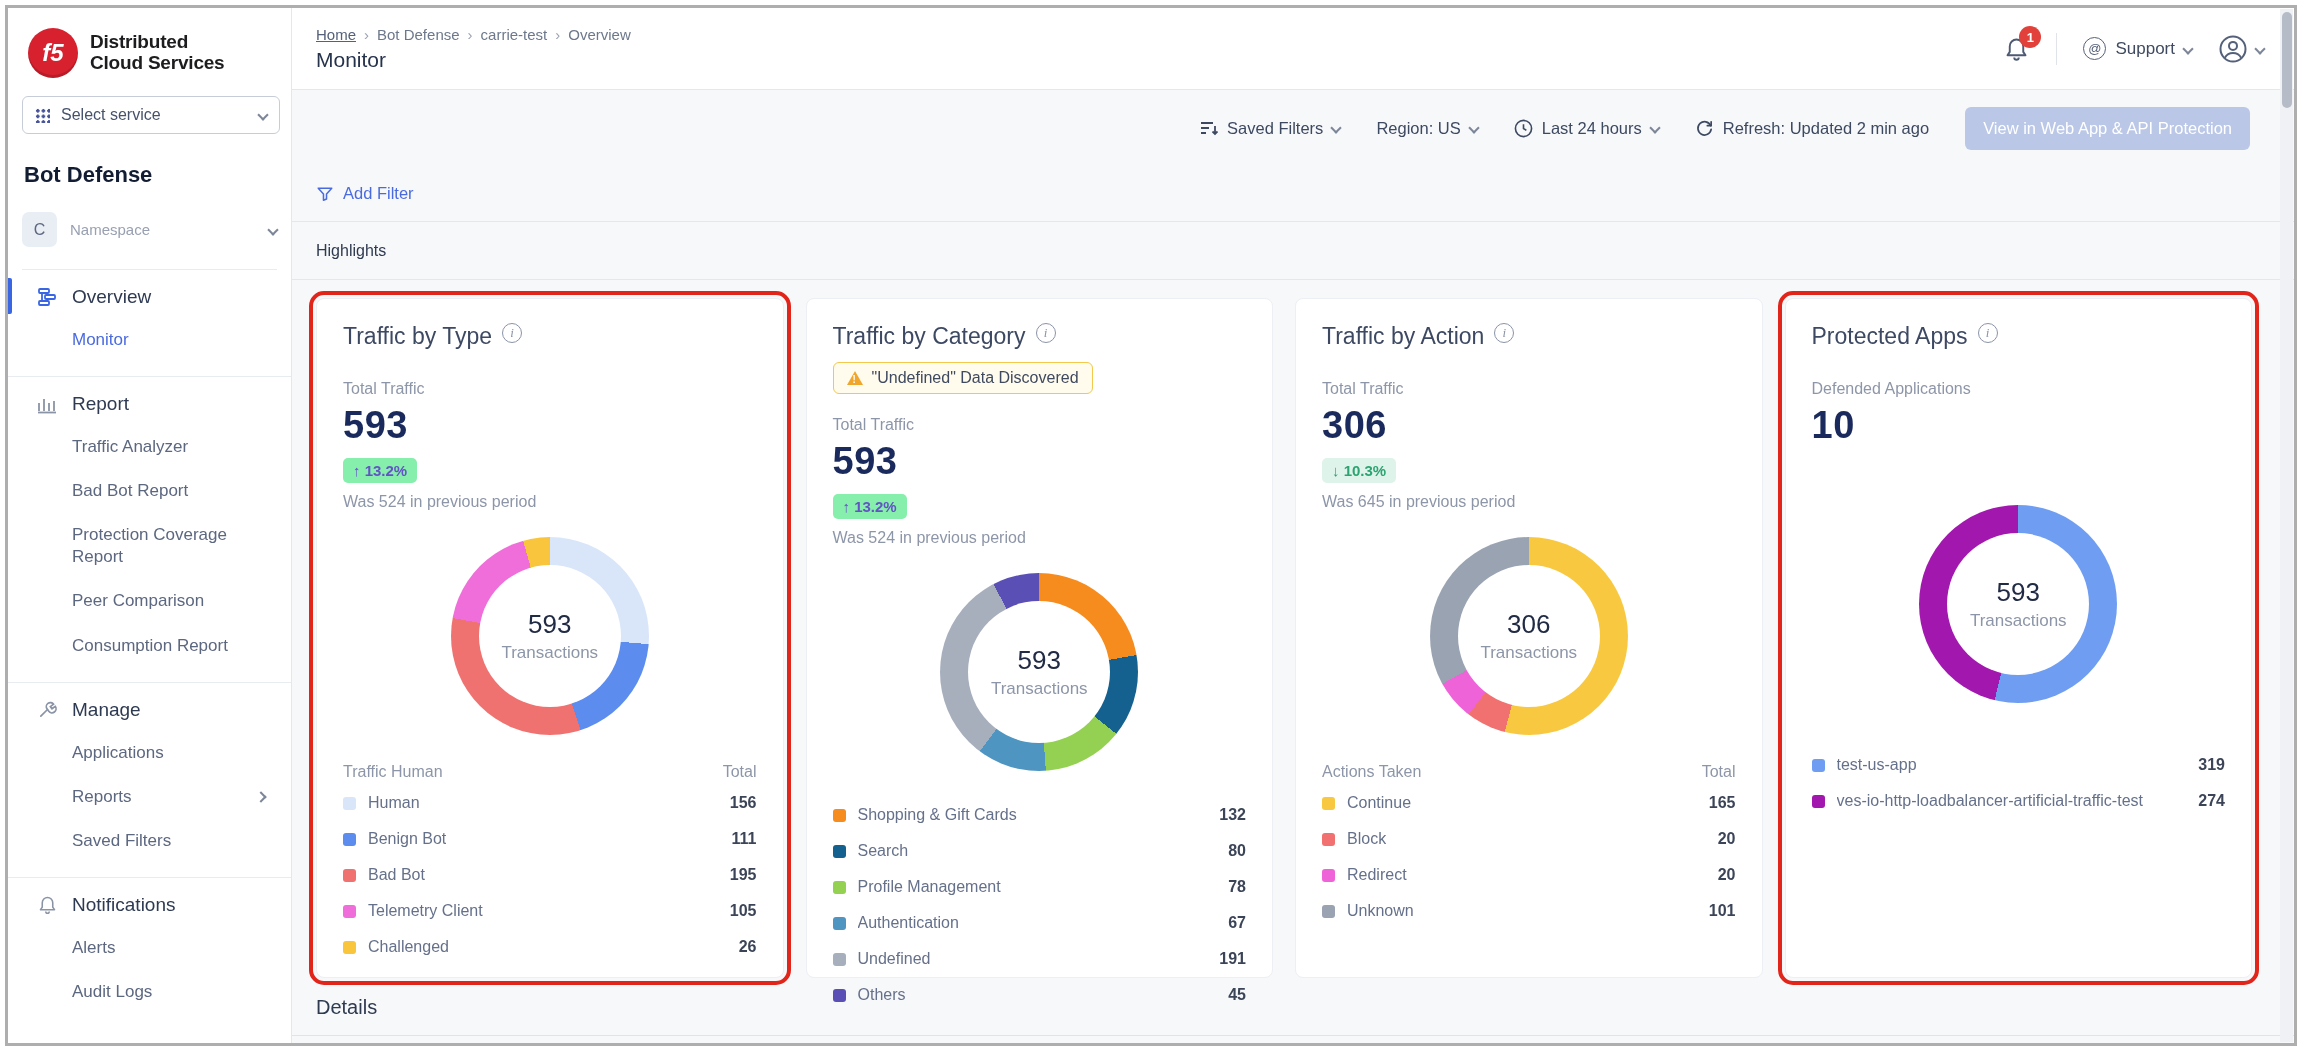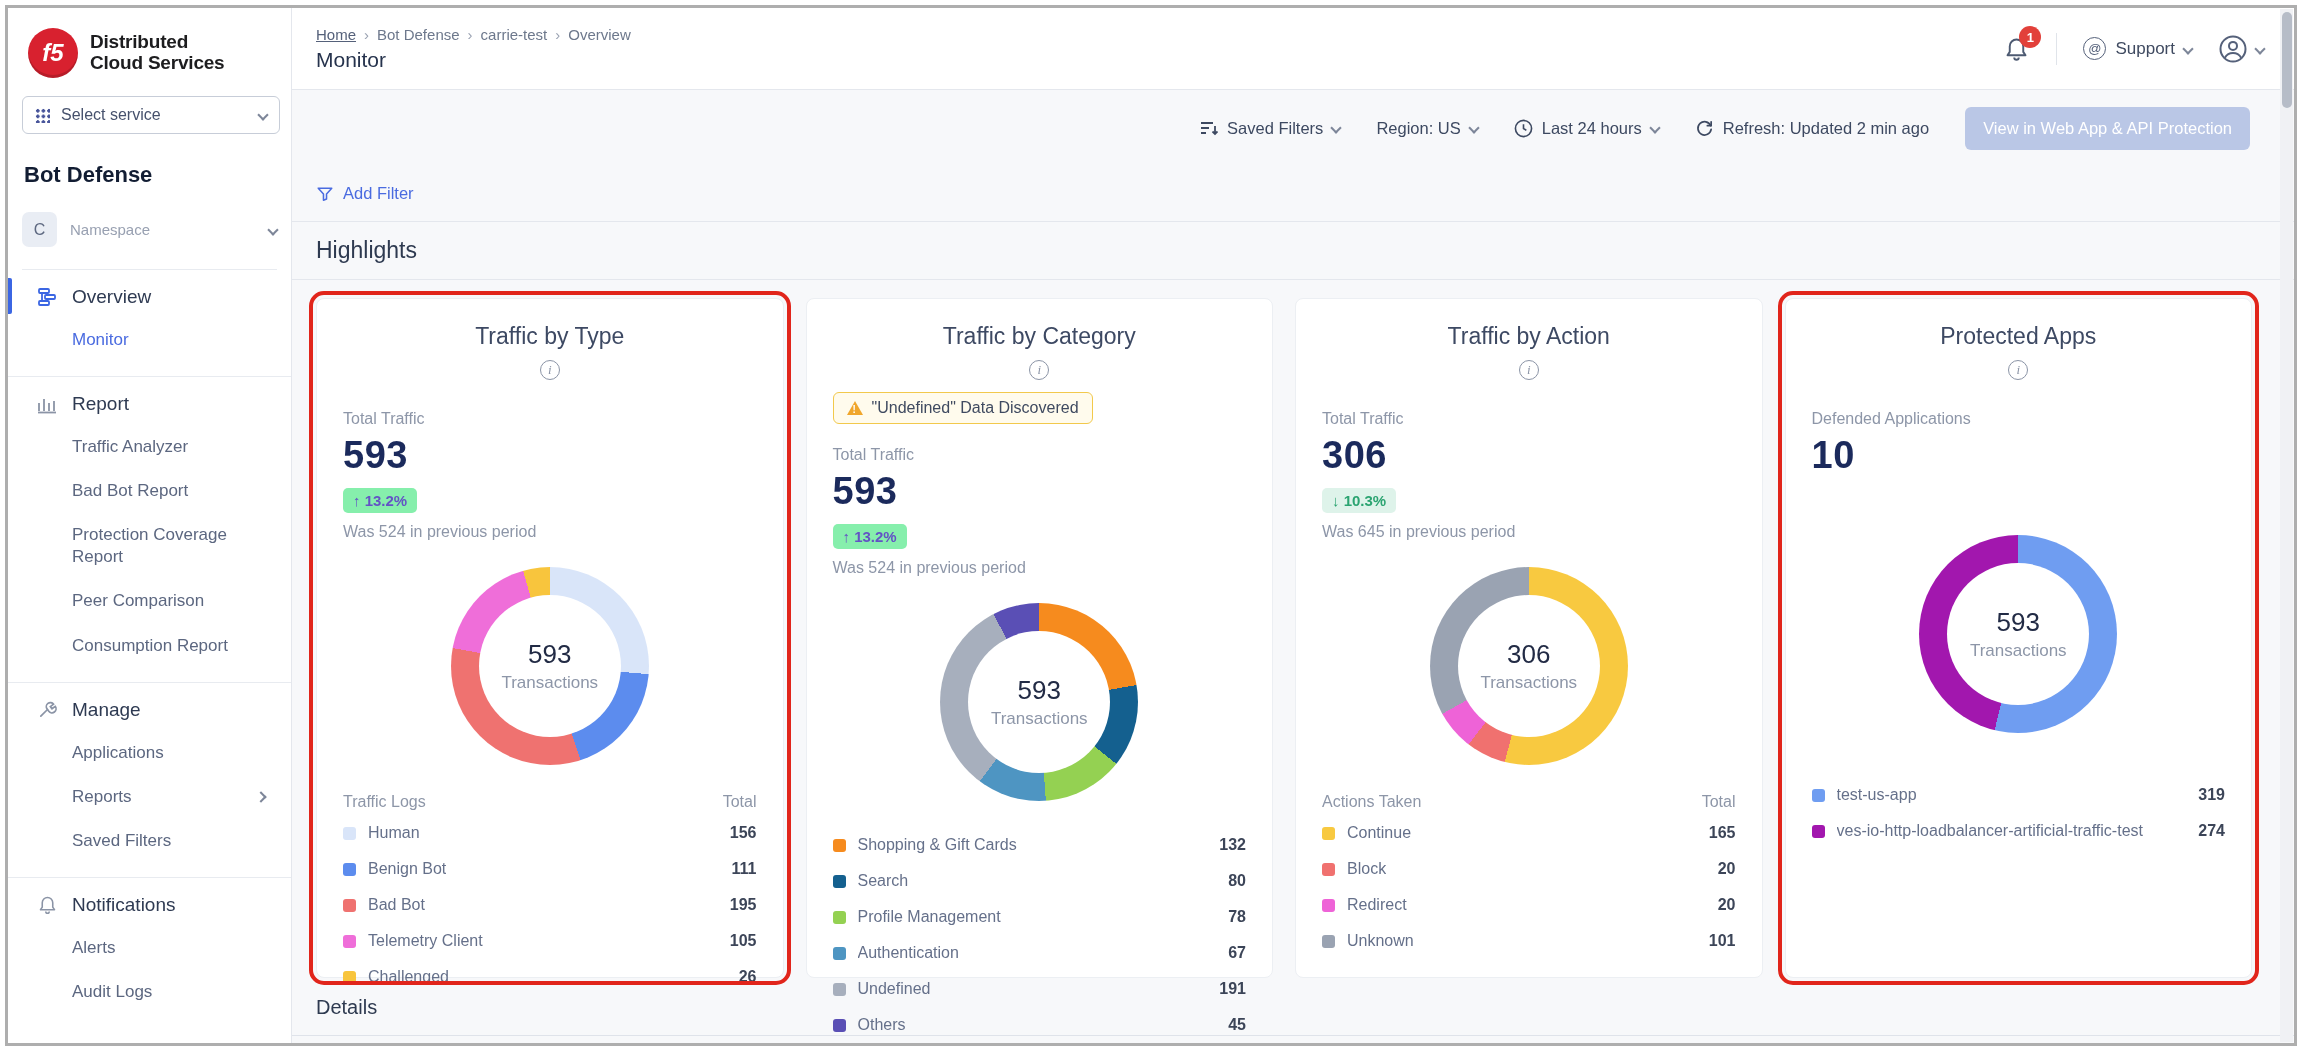--- a/index.html
+++ b/index.html
@@ -60,28 +60,28 @@
     align-items:center;justify-content:center;font-size:13px;color:#55617a;}
   .avatar-wrap{display:flex;align-items:center;gap:8px;}
 
   .toolbar{height:76px;display:flex;align-items:center;justify-content:flex-end;gap:36px;
     padding-right:44px;color:#3d4961;font-size:16.5px;flex-shrink:0;}
   .tb-item{display:flex;align-items:center;gap:9px;}
   .view-btn{background:#bac7e6;color:#fff;font-size:16.5px;border:none;border-radius:6px;
     padding:12px 18px;cursor:default;}
   .addfilter-row{height:56px;display:flex;align-items:center;gap:9px;padding-left:24px;
     border-bottom:1px solid #e4e7ed;color:#4a6be0;font-size:16.5px;flex-shrink:0;}
-  .section-head{height:58px;display:flex;align-items:center;padding-left:24px;font-size:23px;
+  .section-head{height:58px;display:flex;align-items:center;padding-left:24px;font-size:16px;
     color:#2e3a50;border-bottom:1px solid #e4e7ed;flex-shrink:0;}
 
   .cards{display:flex;gap:22px;padding:18px 42px 0 24px;height:698px;flex-shrink:0;}
   .card{flex:1;background:#fff;border:1px solid #eceff3;border-radius:8px;padding:24px 26px;
     display:flex;flex-direction:column;position:relative;}
   .card.annotated{outline:4px solid #e1251b;outline-offset:3px;}
-  .card-title-row{display:flex;align-items:center;gap:10px;flex-direction:column;}
+  .card-title-row{display:flex;gap:10px;}
   .card-title{font-size:23px;color:#3d4963;}
   .warn-badge{display:inline-flex;align-items:center;gap:9px;margin-top:12px;align-self:flex-start;
     padding:6px 13px;border:1.5px solid #f2c94c;border-radius:6px;background:#fffbed;color:#3f4a60;font-size:16px;}
   .warn-tri{width:0;height:0;border-left:8px solid transparent;border-right:8px solid transparent;
     border-bottom:14px solid #f0a62c;position:relative;}
   .warn-tri::after{content:'!';position:absolute;left:-2px;top:3px;color:#fff;font-size:10px;font-weight:bold;}
   .metric-label{margin-top:30px;font-size:16px;color:#8d96a8;}
   .card.has-warn .metric-label{margin-top:22px;}
   .metric-value{margin-top:6px;font-size:38px;font-weight:bold;color:#1b2a5c;letter-spacing:.5px;}
   .delta{display:inline-block;margin-top:11px;align-self:flex-start;padding:4px 10px;border-radius:5px;
@@ -307,21 +307,21 @@
         <div class="metric-value">593</div>
         <span class="delta up">↑ 13.2%</span>
         <div class="prev-note">Was 524 in previous period</div>
         <div class="donut" style="background: conic-gradient(rgb(217, 229, 249) 0deg, rgb(217, 229, 249) 94.7049deg, rgb(92, 140, 238) 94.7049deg, rgb(92, 140, 238) 162.091deg, rgb(239, 114, 112) 162.091deg, rgb(239, 114, 112) 280.472deg, rgb(239, 110, 217) 280.472deg, rgb(239, 110, 217) 344.216deg, rgb(248, 197, 61) 344.216deg, rgb(248, 197, 61) 360deg);">
           <div class="donut-hole">
             <div class="donut-value">593</div>
             <div class="donut-label">Transactions</div>
           </div>
         </div>
         <div class="legend-header">
-          <span>Traffic Logs</span>
+          <span>Traffic Human</span>
           <span>Total</span>
         </div>
         <div class="legend">
             <div class="legend-row">
               <span class="legend-left">
                 <span class="swatch" style="background: rgb(217, 229, 249);"></span>
                 <span class="legend-label">Human</span>
               </span>
               <span class="legend-value">156</span>
             </div>

